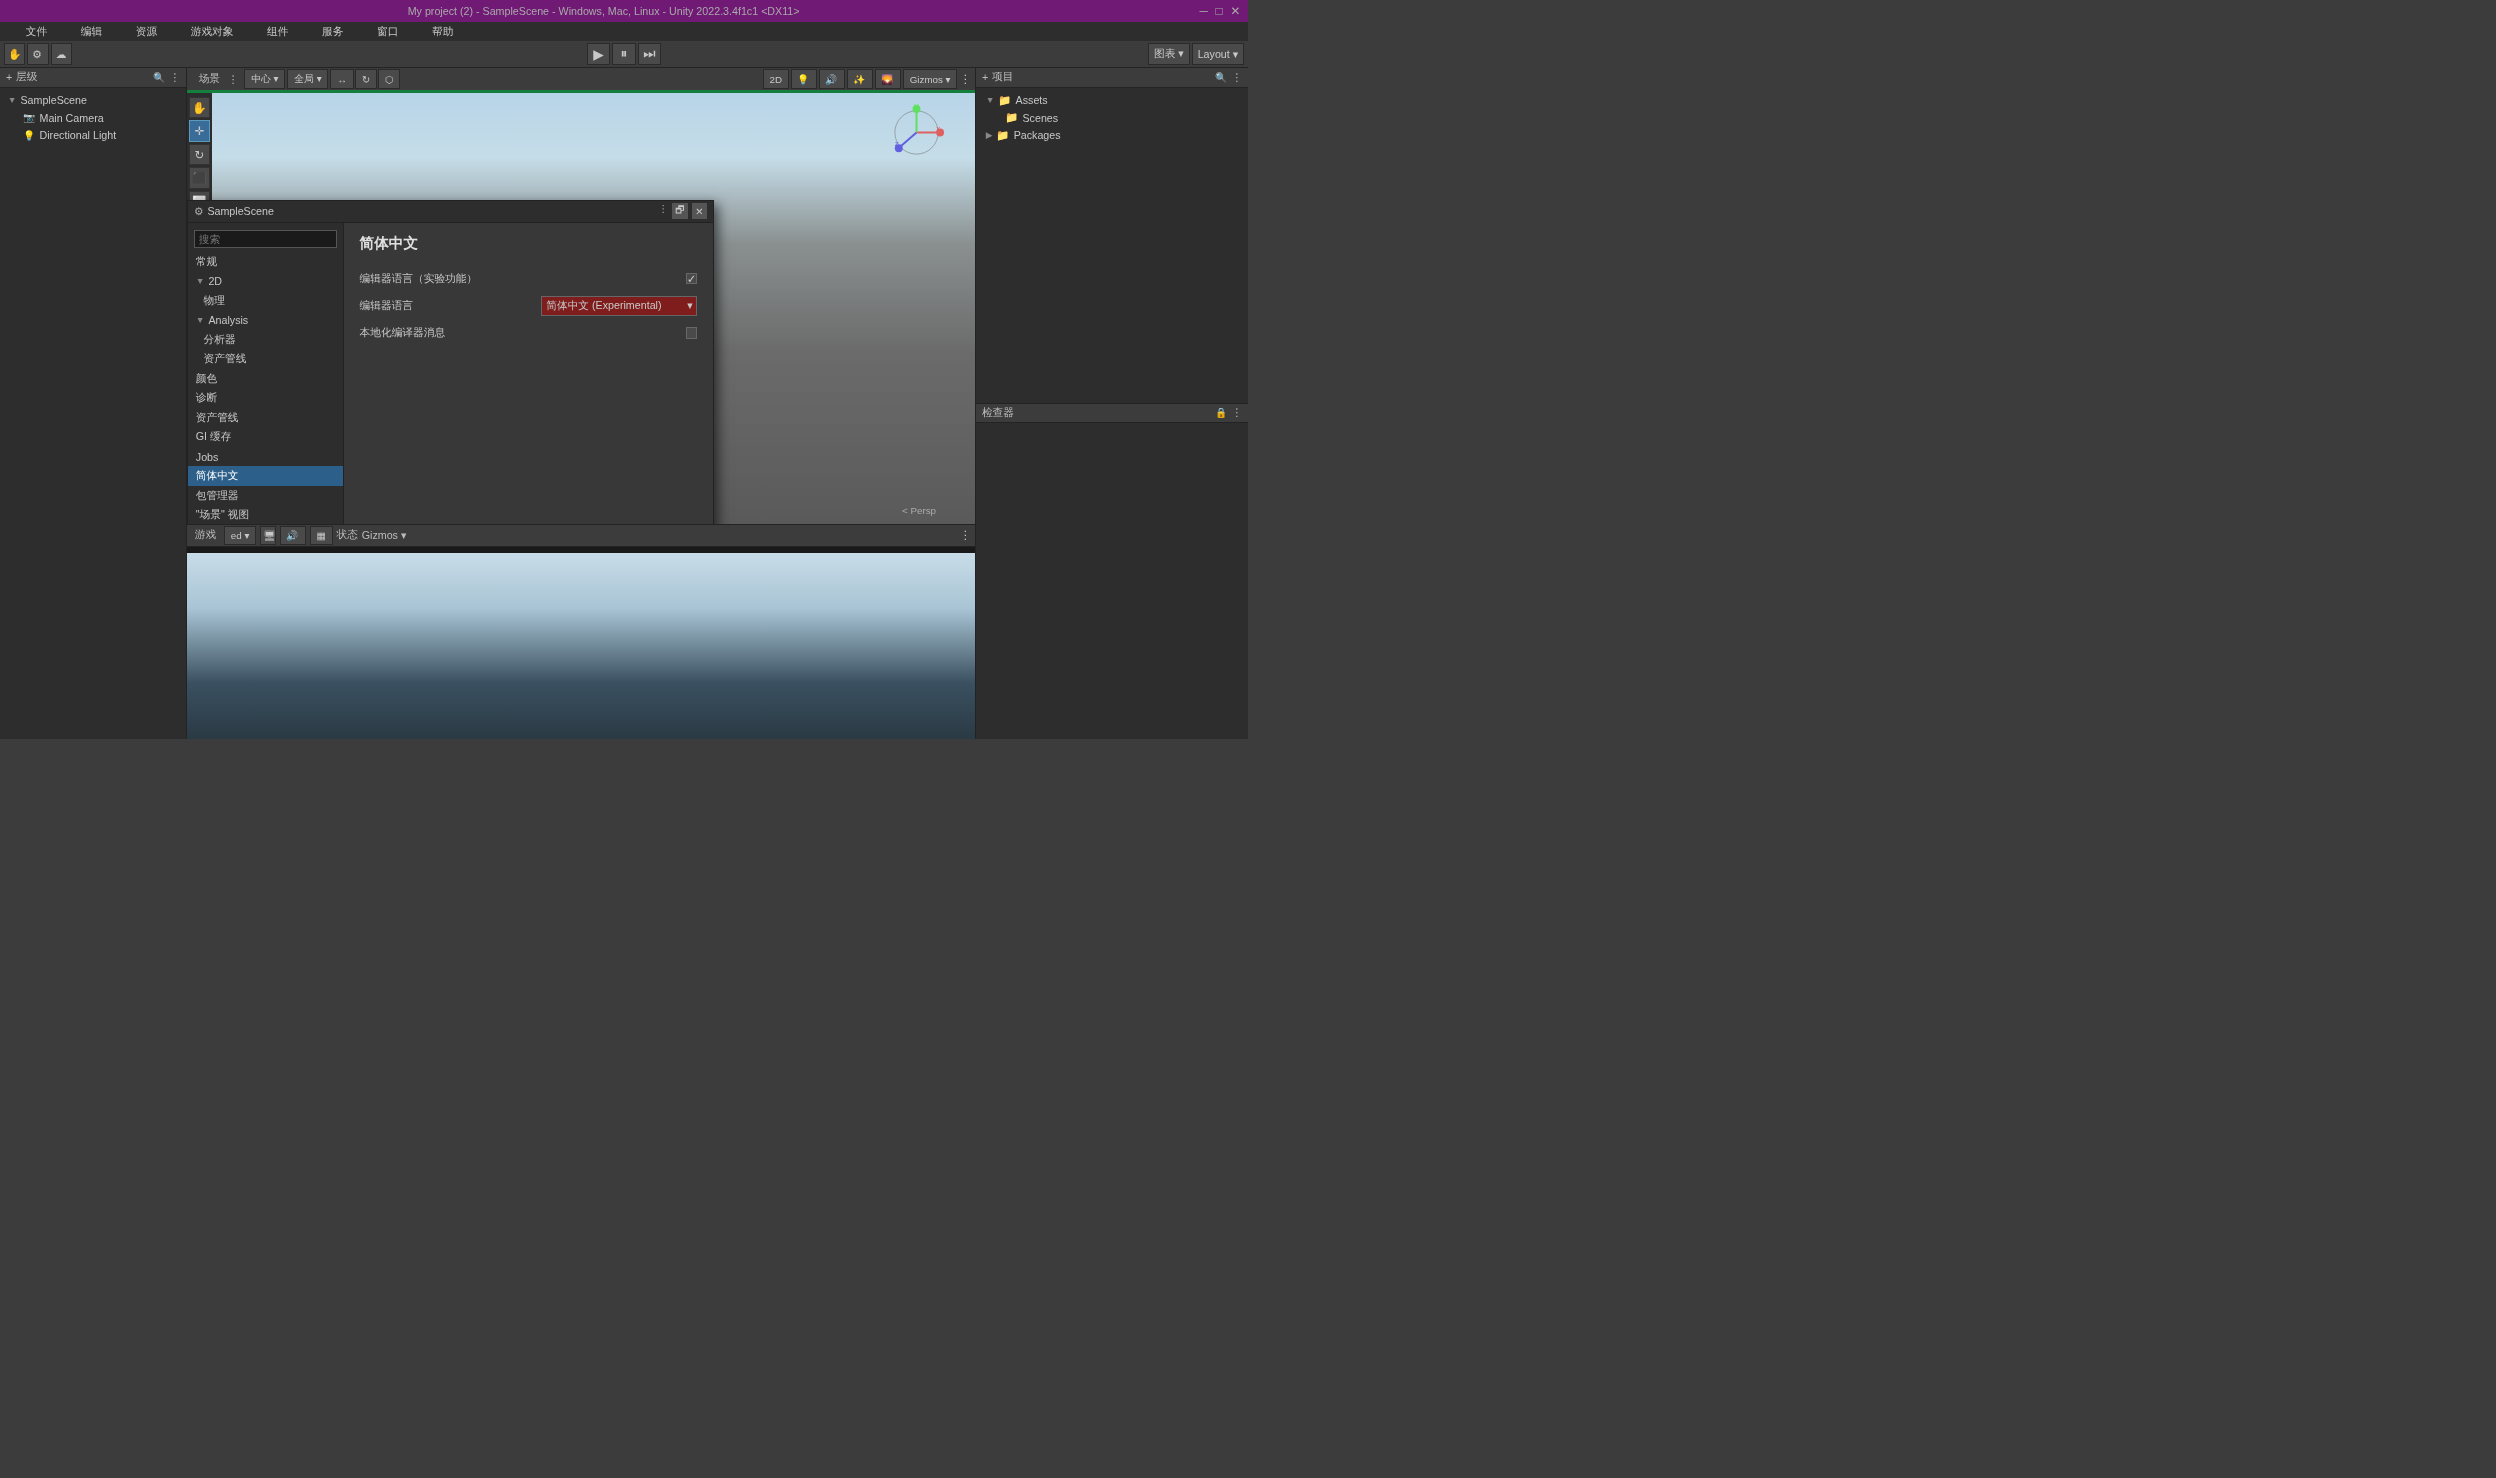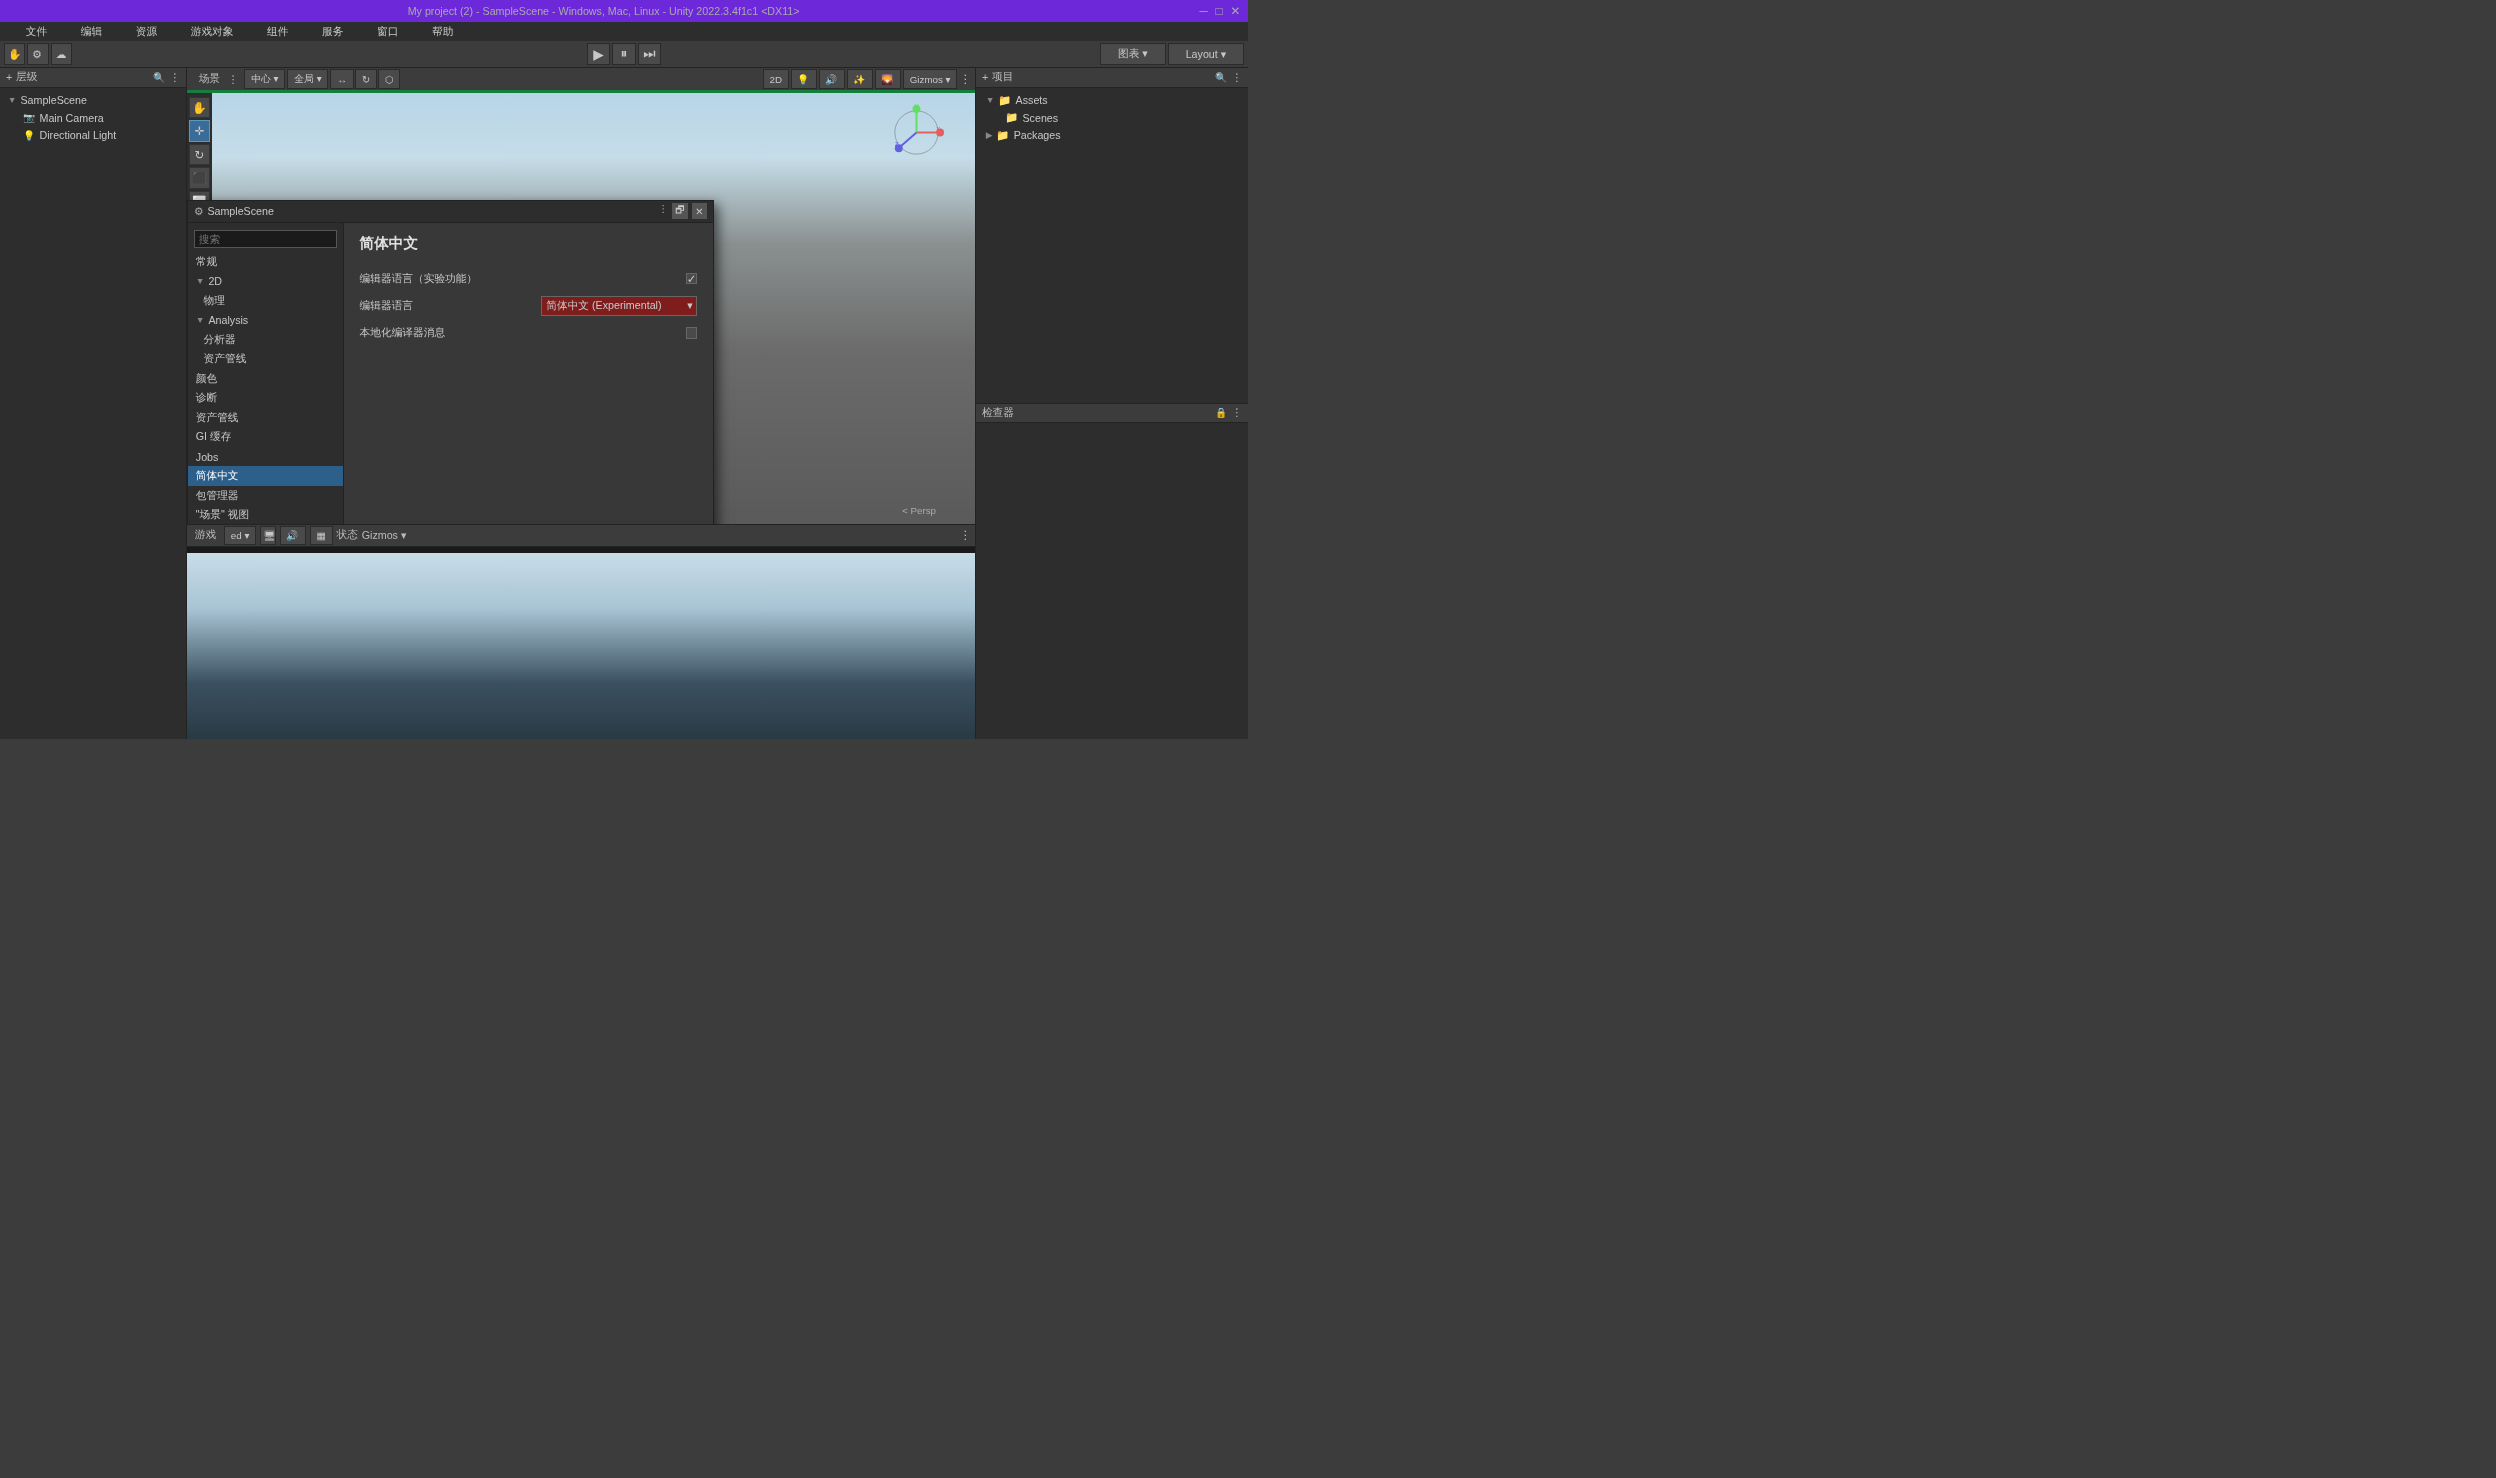--- a/index.html
+++ b/index.html
@@ -10,21 +10,21 @@
       color: #c8c8c8;
       width: 1248px;
       height: 739px;
       overflow: hidden;
       position: relative;
     }
 
     
     .title-bar {
       height: 21.5px;
-      background: #6d28d9;
+      background: #701a75;
       display: flex;
       align-items: center;
       justify-content: space-between;
       padding: 0 7.8px;
       color: #aaa;
       font-size: 10.7px;
     }
     .title-bar-title { flex: 1; text-align: center; }
     .title-bar-controls { display: flex; gap: 7.8px; }
     .title-bar-btn { color: #aaa; font-size: 11.7px; cursor: pointer; }
@@ -52,21 +52,21 @@
       height: 27px;
       background: #3c3c3c;
       display: flex;
       align-items: center;
       justify-content: center;
       border-bottom: 1px solid #232323;
       gap: 3.9px;
     }
     .toolbar-btn {
       height: 21.5px;
-      padding: 0 17px;
+      padding: 0 5px;
       background: #4a4a4a;
       border: 1px solid #2a2a2a;
       color: #c8c8c8;
       font-size: 10.7px;
       cursor: pointer;
       display: flex;
       align-items: center;
       gap: 2px;
     }
     .toolbar-center { display: flex; gap: 2px; }

